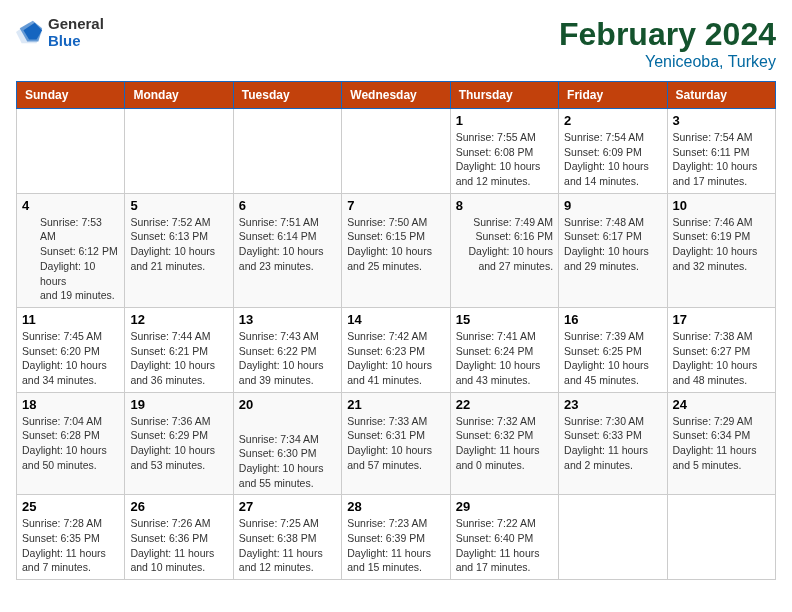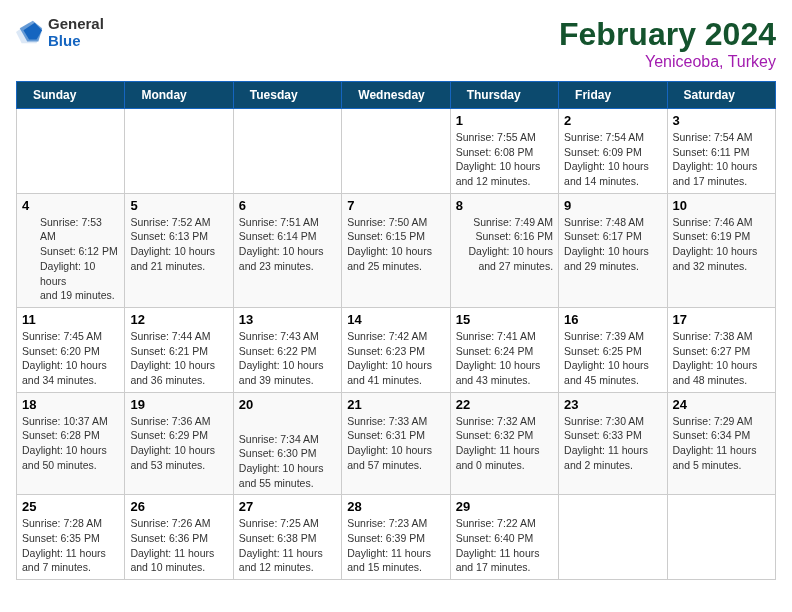--- a/index.html
+++ b/index.html
@@ -35,31 +35,31 @@
     .title-section {
       text-align: right;
     }
     .month-title {
       font-size: 32px;
       font-weight: bold;
       color: #14532d;
     }
     .location-title {
       font-size: 16px;
-      color: #a21caf;
+      color: #0369a1;
     }
     table {
       width: 100%;
       border-collapse: collapse;
       font-size: 11px;
     }
     thead tr th {
-      background-color: #0c4a6e;
+      background-color: #c2410c;
       color: white;
-      padding: 6px 16px;
+      padding: 6px 8px;
       text-align: left;
       font-size: 12px;
       font-weight: bold;
       border: 1px solid #1565c0;
     }
     tbody tr td {
       border: 1px solid #ccc;
       padding: 4px 5px;
       vertical-align: top;
       width: calc(100% / 7);
@@ -242,21 +242,21 @@
           <span class="day-number">17</span>
           <div class="day-info" style="white-space: pre-line;">Sunrise: 7:38 AM
 Sunset: 6:27 PM
 Daylight: 10 hours
 and 48 minutes.</div>
         </td>
       </tr>
       <tr>
         <td>
           <span class="day-number">18</span>
-          <div class="day-info" style="white-space: pre-line;">Sunrise: 10:37 AM
+          <div class="day-info" style="white-space: pre-line;">Sunrise: 7:04 AM
 Sunset: 6:28 PM
 Daylight: 10 hours
 and 50 minutes.</div>
         </td>
         <td>
           <span class="day-number">19</span>
           <div class="day-info" style="white-space: pre-line;">Sunrise: 7:36 AM
 Sunset: 6:29 PM
 Daylight: 10 hours
 and 53 minutes.</div>

